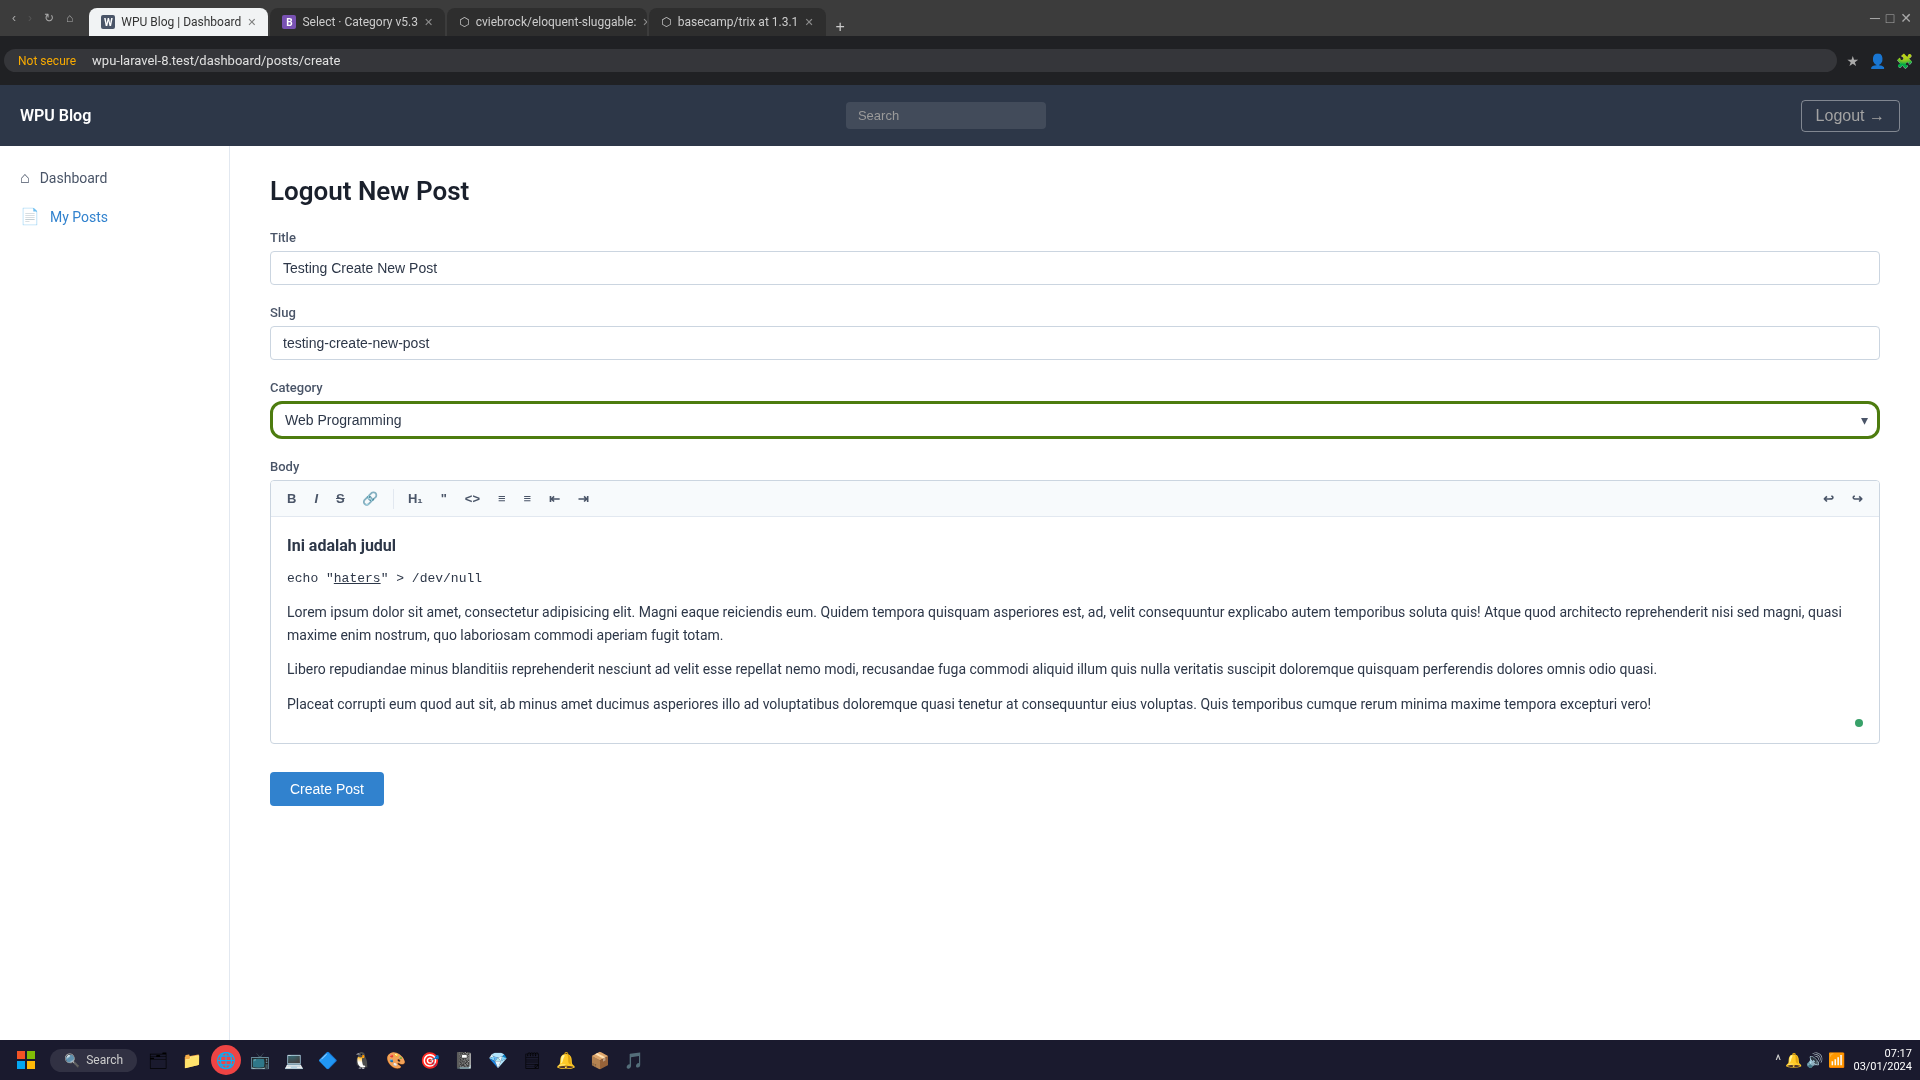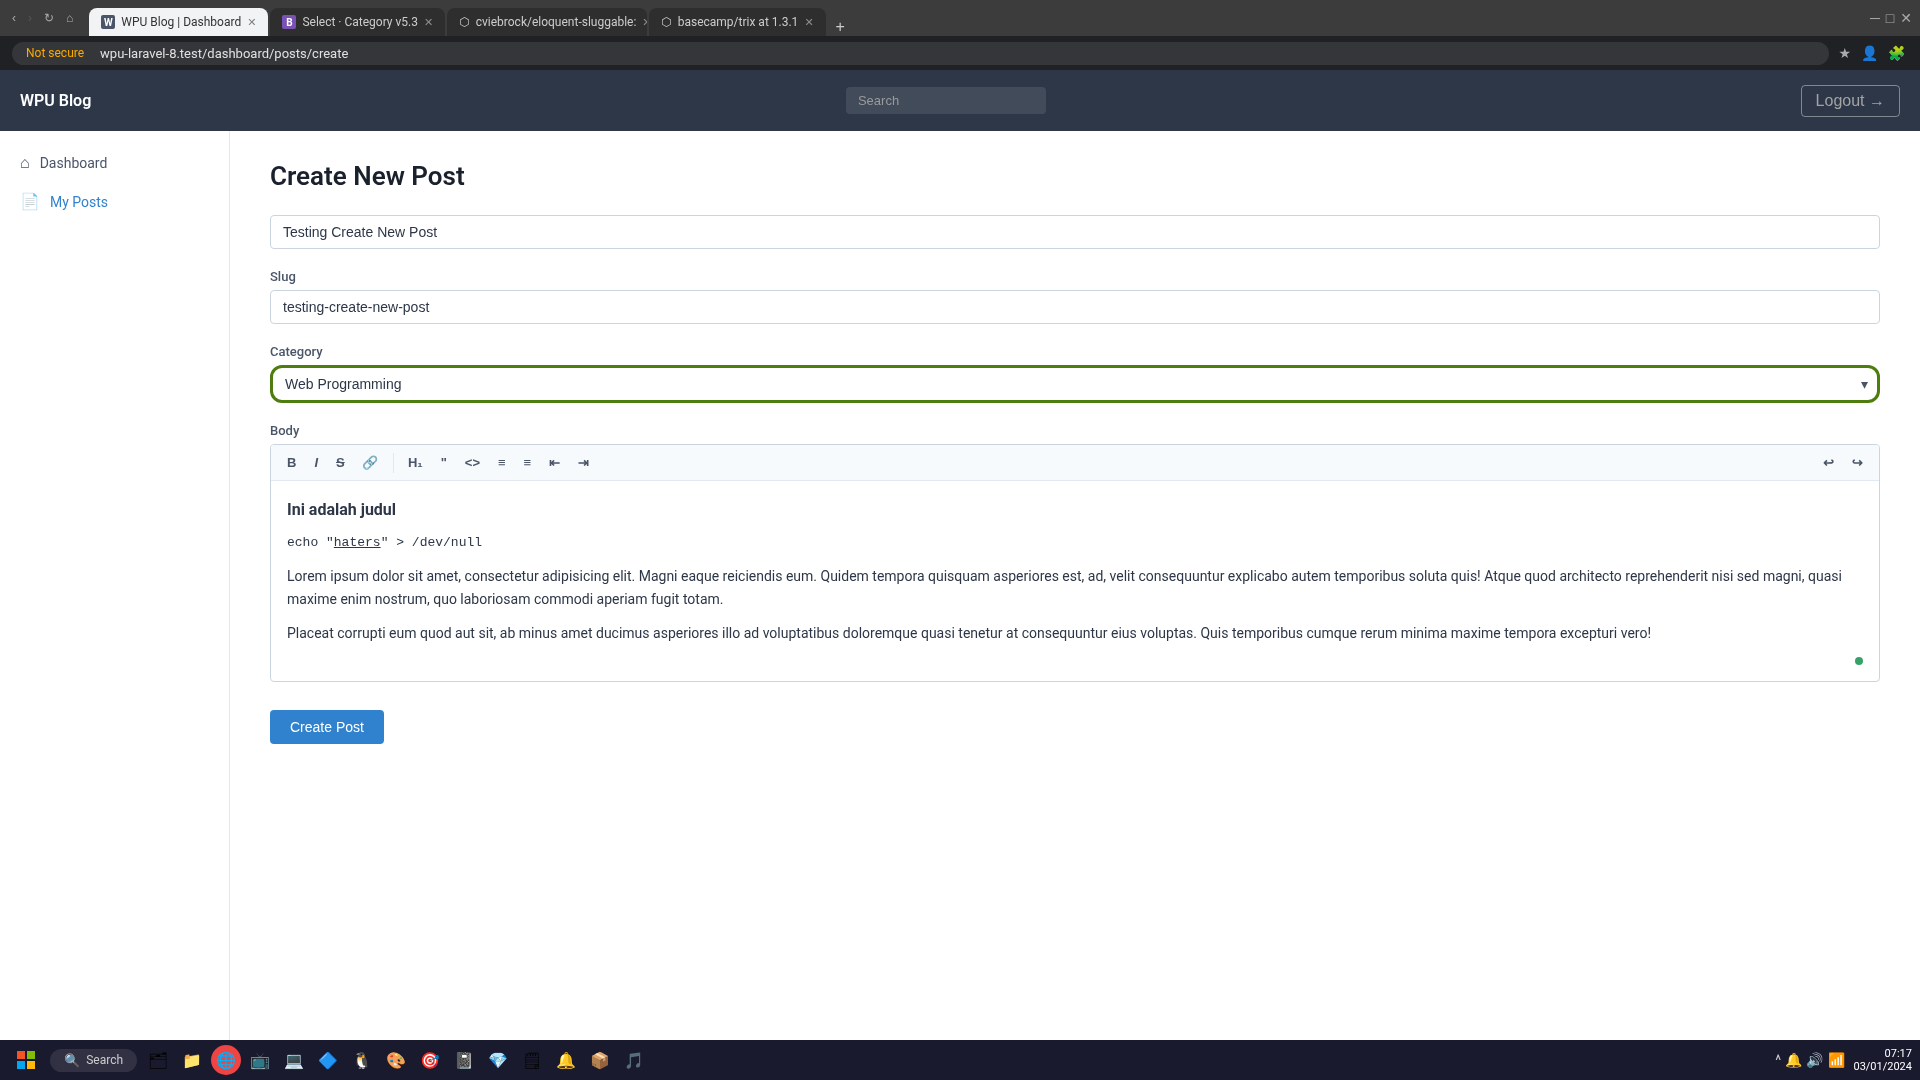--- a/index.html
+++ b/index.html
@@ -7,21 +7,21 @@
 
     
     .browser-chrome { background: #3c3c3c; height: 36px; display: flex; align-items: center; padding: 0 8px; gap: 4px; }
     .browser-tabs { display: flex; align-items: flex-end; flex: 1; height: 100%; }
     .tab { display: flex; align-items: center; padding: 0 12px; height: 28px; border-radius: 8px 8px 0 0; font-size: 12px; color: #ccc; background: #2e2e2e; margin-right: 2px; gap: 6px; max-width: 200px; white-space: nowrap; overflow: hidden; text-overflow: ellipsis; cursor: pointer; }
     .tab.active { background: #f1f3f4; color: #333; }
     .tab-close { margin-left: auto; font-size: 11px; opacity: 0.6; }
     .tab-new { background: none; border: none; color: #ccc; font-size: 16px; cursor: pointer; padding: 0 8px; }
 
     
-    .address-bar { background: #202124; height: 34px; display: flex; align-items: center; padding: 0 12px; gap: 8px; }
+    .address-bar { background: #202124; height: 49px; display: flex; align-items: center; padding: 0 4px; gap: 8px; }
     .address-secure { color: #f9ab00; font-size: 12px; margin-right: 4px; }
     .address-text { color: #e0e0e0; font-size: 13px; }
     .address-right-icons { display: flex; gap: 6px; align-items: center; }
     .addr-icon { color: #aaa; font-size: 14px; cursor: pointer; padding: 2px; }
 
     
     .app-wrapper { display: flex; flex-direction: column; height: calc(1080px - 70px); }
     .app-header { background: #2d3748; height: 61px; display: flex; align-items: center; padding: 0 20px; justify-content: space-between; }
     .app-brand { color: #fff; font-size: 16px; font-weight: 600; }
     .header-search { background: rgba(255,255,255,0.1); border: none; border-radius: 4px; padding: 6px 12px; color: #ccc; font-size: 13px; width: 200px; outline: none; }
@@ -142,24 +142,25 @@
         <span class="icon">⌂</span>
         <span>Dashboard</span>
       </a>
       <a class="sidebar-item active">
         <span class="icon">📄</span>
         <span>My Posts</span>
       </a>
     </nav>
 
     <main class="main-content">
-      <h1 class="page-title">Create New Post</h1>
-
-      
-      <div class="form-group">
+      <h1 class="page-title">Logout New Post</h1>
+
+      
+      <div class="form-group">
+        <label class="form-label">Title</label>
         <input class="form-input" type="text" value="Testing Create New Post" style="">
       </div>
 
       
       <div class="form-group">
         <label class="form-label">Slug</label>
         <input class="form-input" type="text" value="testing-create-new-post" style="">
       </div>
 
       
@@ -199,20 +200,21 @@
               <button class="toolbar-btn">↪</button>
             </div>
           </div>
 
           <div class="editor-body" contenteditable="true" style="">
             <div class="editor-heading">Ini adalah judul</div>
             <div class="editor-code">
               <span>echo "</span><span style="text-decoration:underline;">haters</span><span>" &gt; /dev/null</span>
             </div>
             <p class="editor-para">Lorem ipsum dolor sit amet, consectetur adipisicing elit. Magni eaque reiciendis eum. Quidem tempora quisquam asperiores est, ad, velit consequuntur explicabo autem temporibus soluta quis! Atque quod architecto reprehenderit nisi sed magni, quasi maxime enim nostrum, quo laboriosam commodi aperiam fugit totam.</p>
+            <p class="editor-para">Libero repudiandae minus blanditiis reprehenderit nesciunt ad velit esse repellat nemo modi, recusandae fuga commodi aliquid illum quis nulla veritatis suscipit doloremque quisquam perferendis dolores omnis odio quasi.</p>
             <p class="editor-para">Placeat corrupti eum quod aut sit, ab minus amet ducimus asperiores illo ad voluptatibus doloremque quasi tenetur at consequuntur eius voluptas. Quis temporibus cumque rerum minima maxime tempora excepturi vero!</p>
             <span class="editor-cursor"></span>
           </div>
         </div>
       </div>
 
       
       <button class="create-btn">Create Post</button>
     </main>
   </div>

